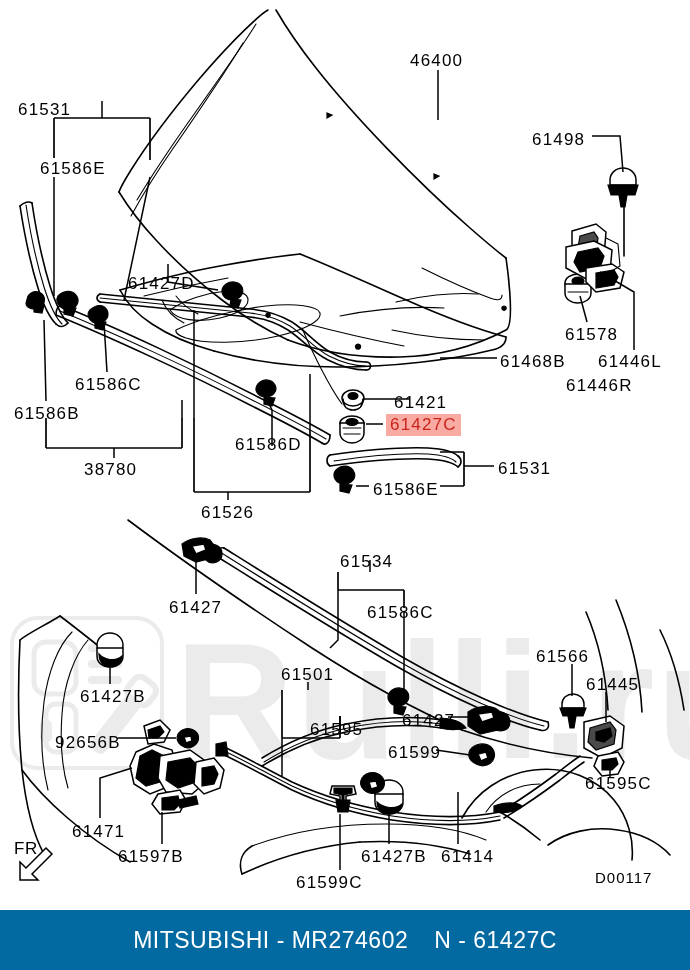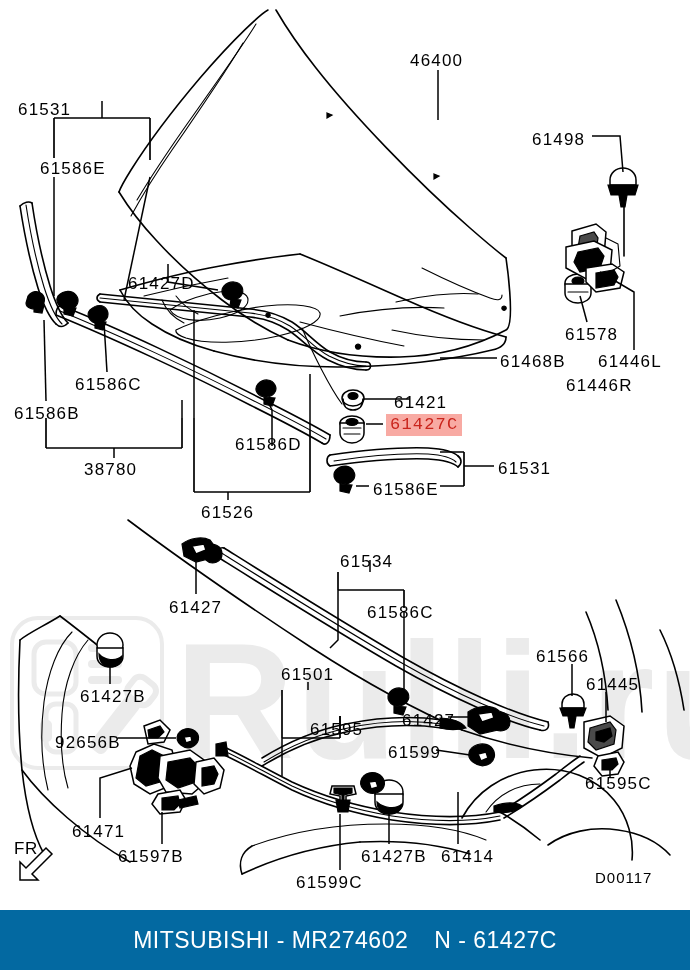--- a/index.html
+++ b/index.html
@@ -38,21 +38,20 @@
     font-size:17px;
     letter-spacing:1.2px;
     color:#000000;
     white-space:nowrap;
     line-height:1;
   }
   .lbl.hl{
     color:#c9241c;
     background:#f8aaa3;
     padding:2px 4px 3px 4px;
-    font-family:Liberation Mono, monospace;
   }
   .lbl.small{
     font-size:15px;
     letter-spacing:1px;
   }
   .lbl.fr{
     font-size:17px;
     letter-spacing:0.5px;
     font-weight:normal;
   }

